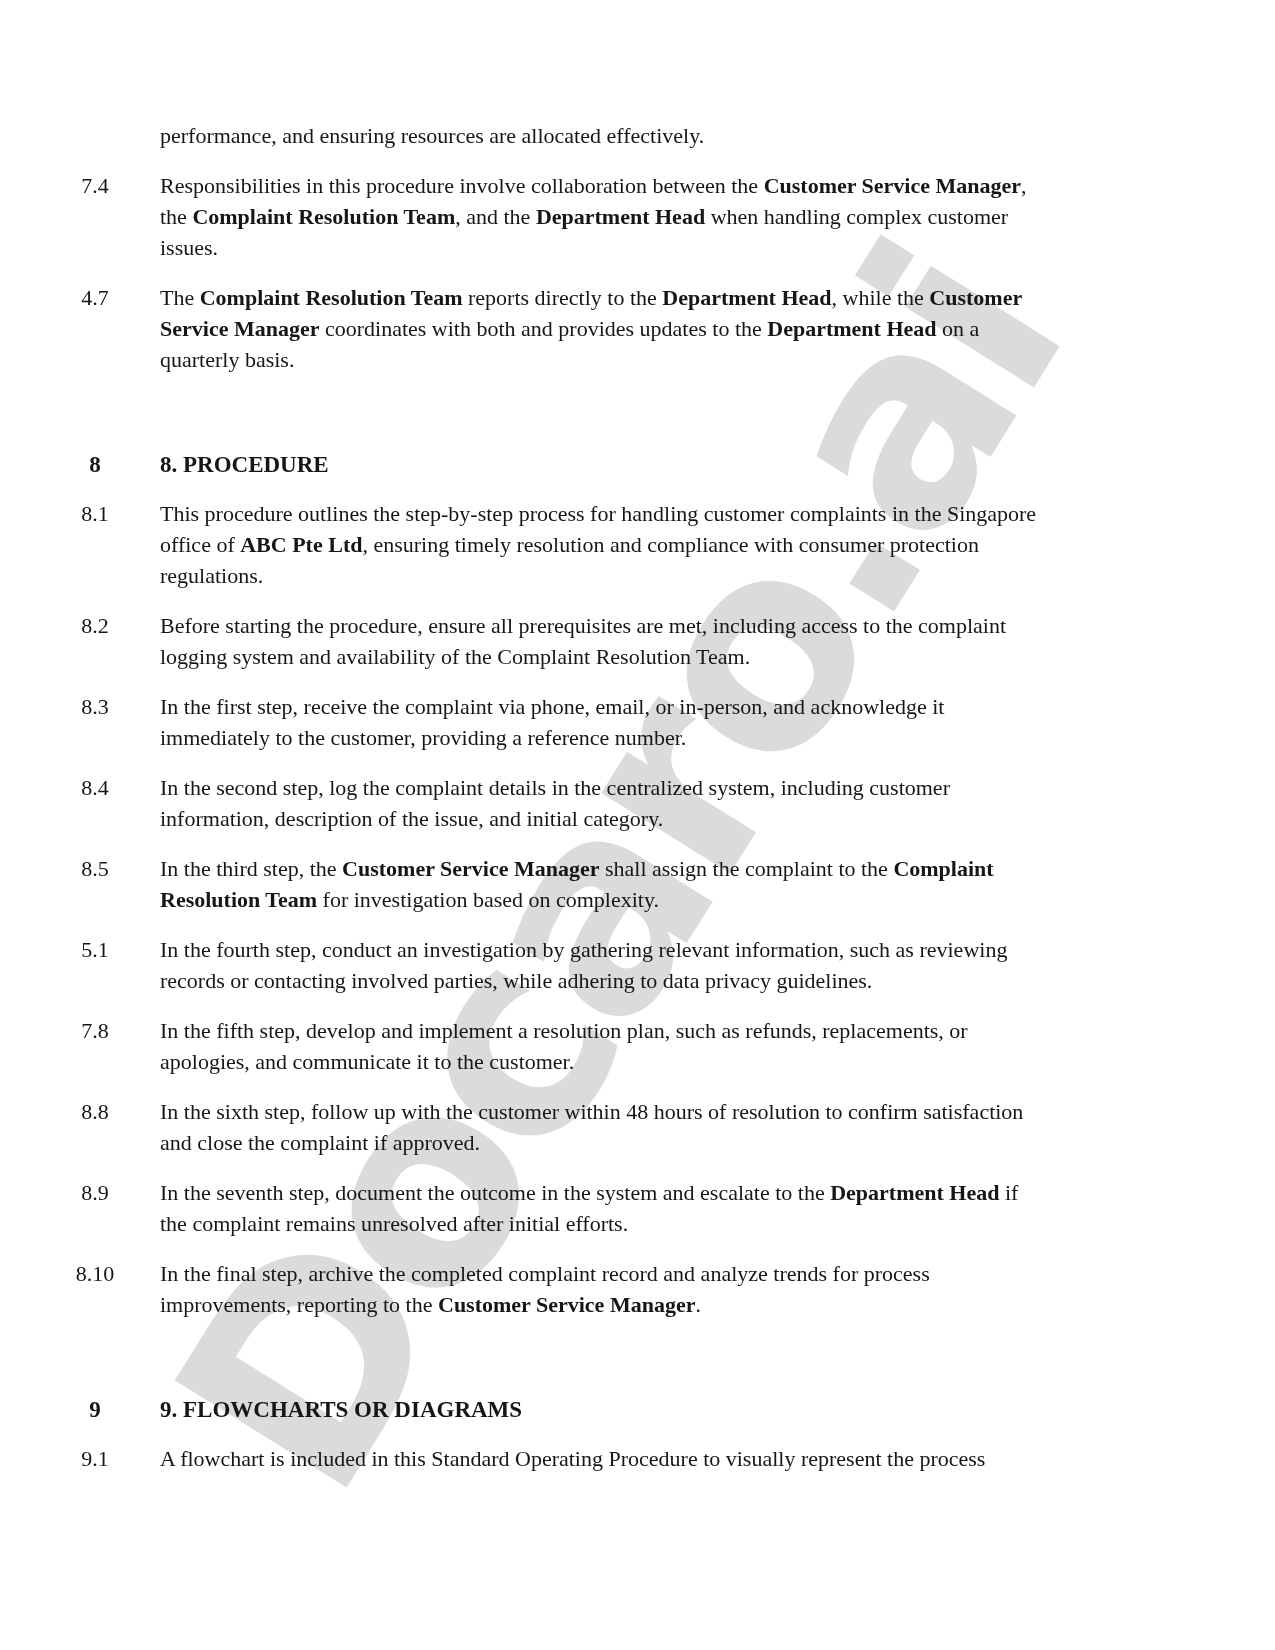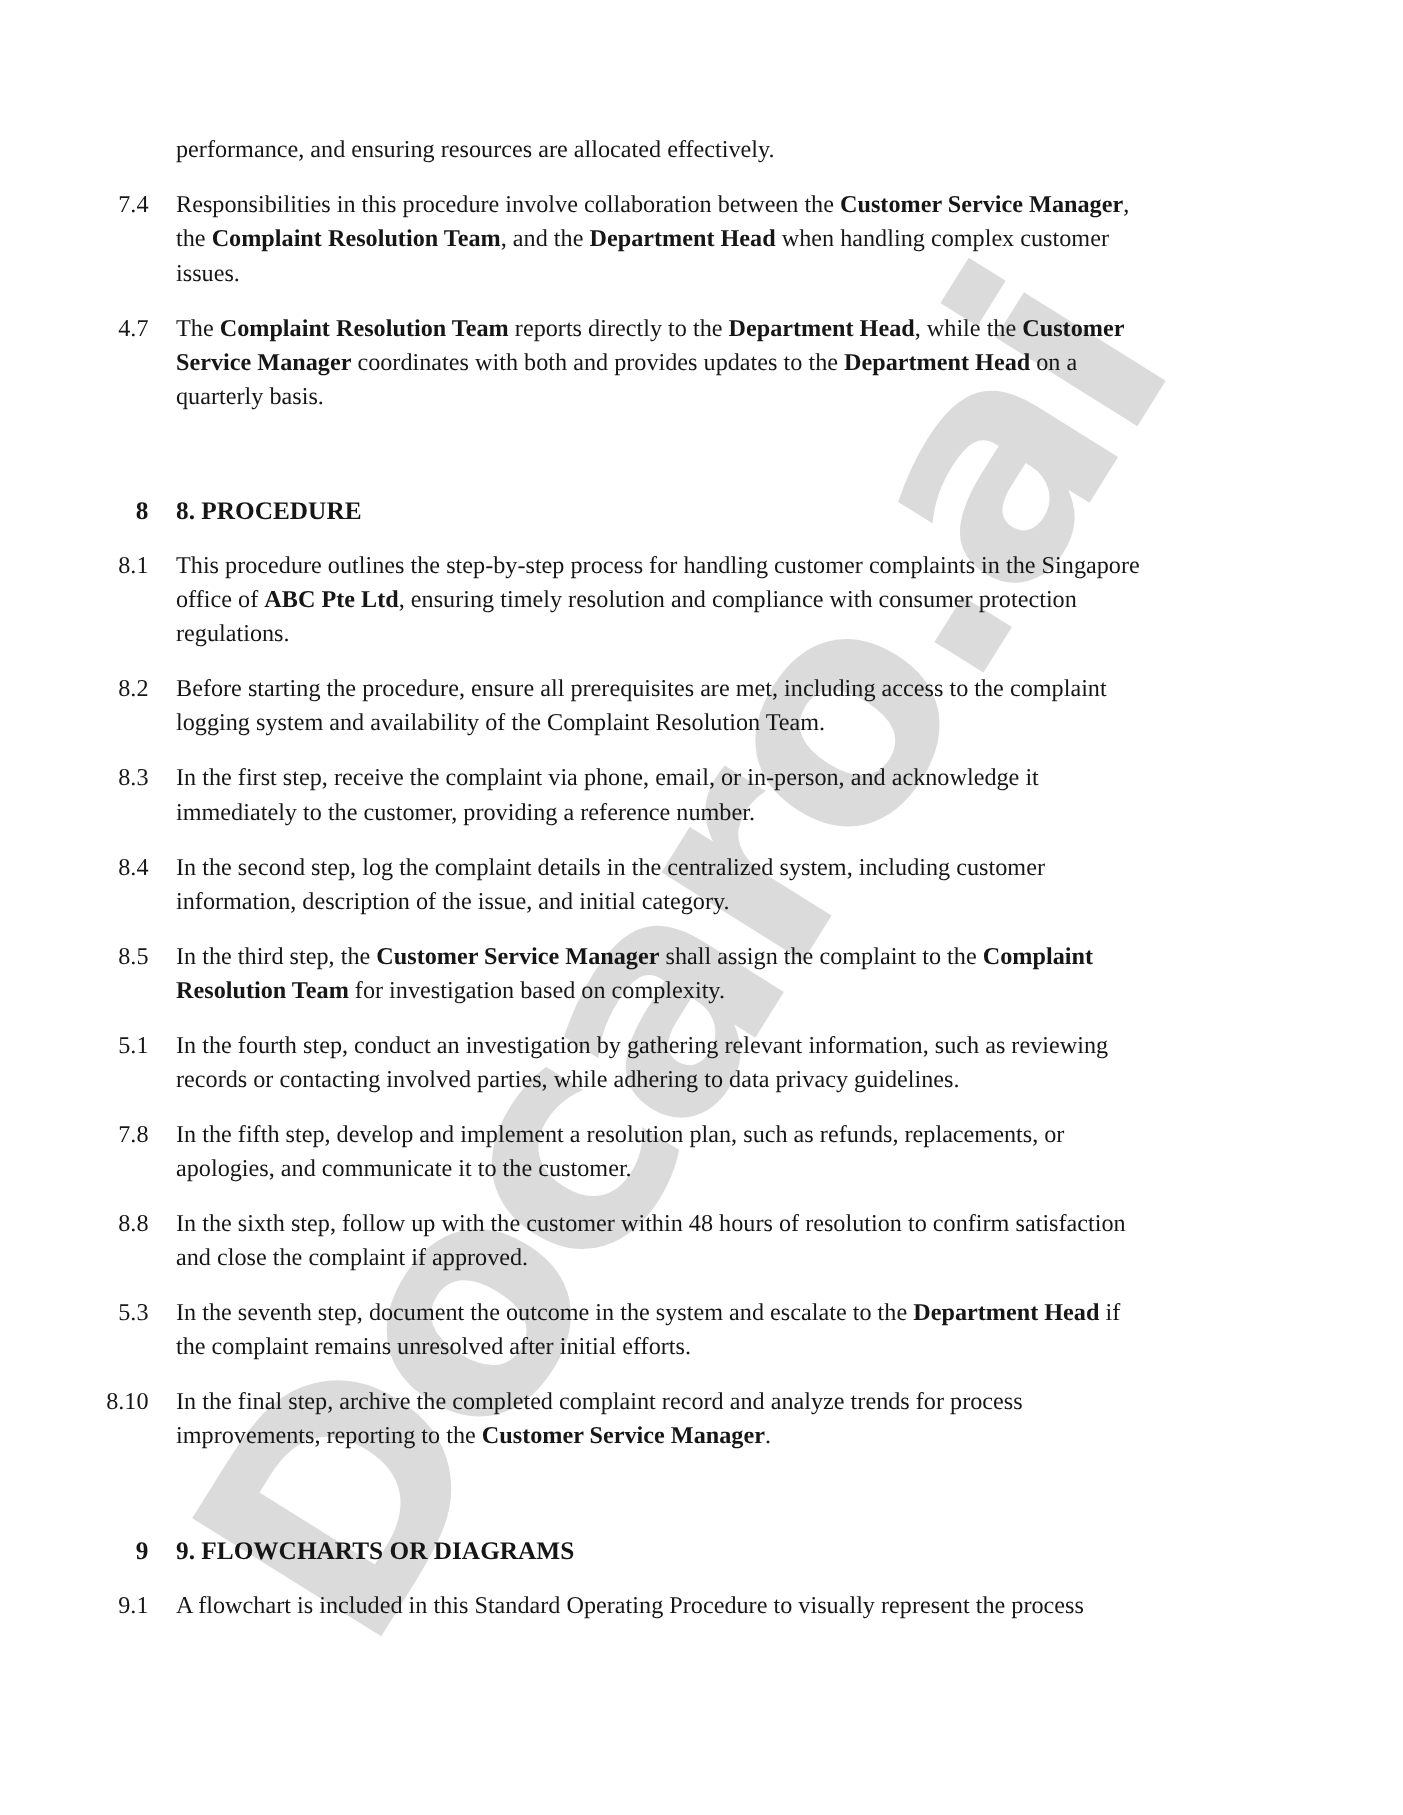--- a/index.html
+++ b/index.html
@@ -40,21 +40,21 @@
     line-height: 31px;
   }
   .block.heading {
     margin-top: 74px;
     margin-bottom: 18px;
     font-weight: bold;
     font-size: 23px;
   }
   .num {
     flex: 0 0 80px;
-    text-align: right;
+    text-align: center;
   }
   .body {
     margin-left: 25px;
     width: 888px;
   }
   .body b { font-weight: bold; }
 </style>
 </head>
 <body>
 
@@ -103,21 +103,21 @@
       </div>
       <div class="block paragraph">
         <span class="num">7.8</span>
         <div class="body">In the fifth step, develop and implement a resolution plan, such as refunds, replacements, or apologies, and communicate it to the customer.</div>
       </div>
       <div class="block paragraph">
         <span class="num">8.8</span>
         <div class="body">In the sixth step, follow up with the customer within 48 hours of resolution to confirm satisfaction and close the complaint if approved.</div>
       </div>
       <div class="block paragraph">
-        <span class="num">5.3</span>
+        <span class="num">8.9</span>
         <div class="body">In the seventh step, document the outcome in the system and escalate to the <b>Department Head</b> if the complaint remains unresolved after initial efforts.</div>
       </div>
       <div class="block paragraph">
         <span class="num">8.10</span>
         <div class="body">In the final step, archive the completed complaint record and analyze trends for process improvements, reporting to the <b>Customer Service Manager</b>.</div>
       </div>
       <div class="block heading">
         <span class="num">9</span>
         <div class="body">9. FLOWCHARTS OR DIAGRAMS</div>
       </div>

